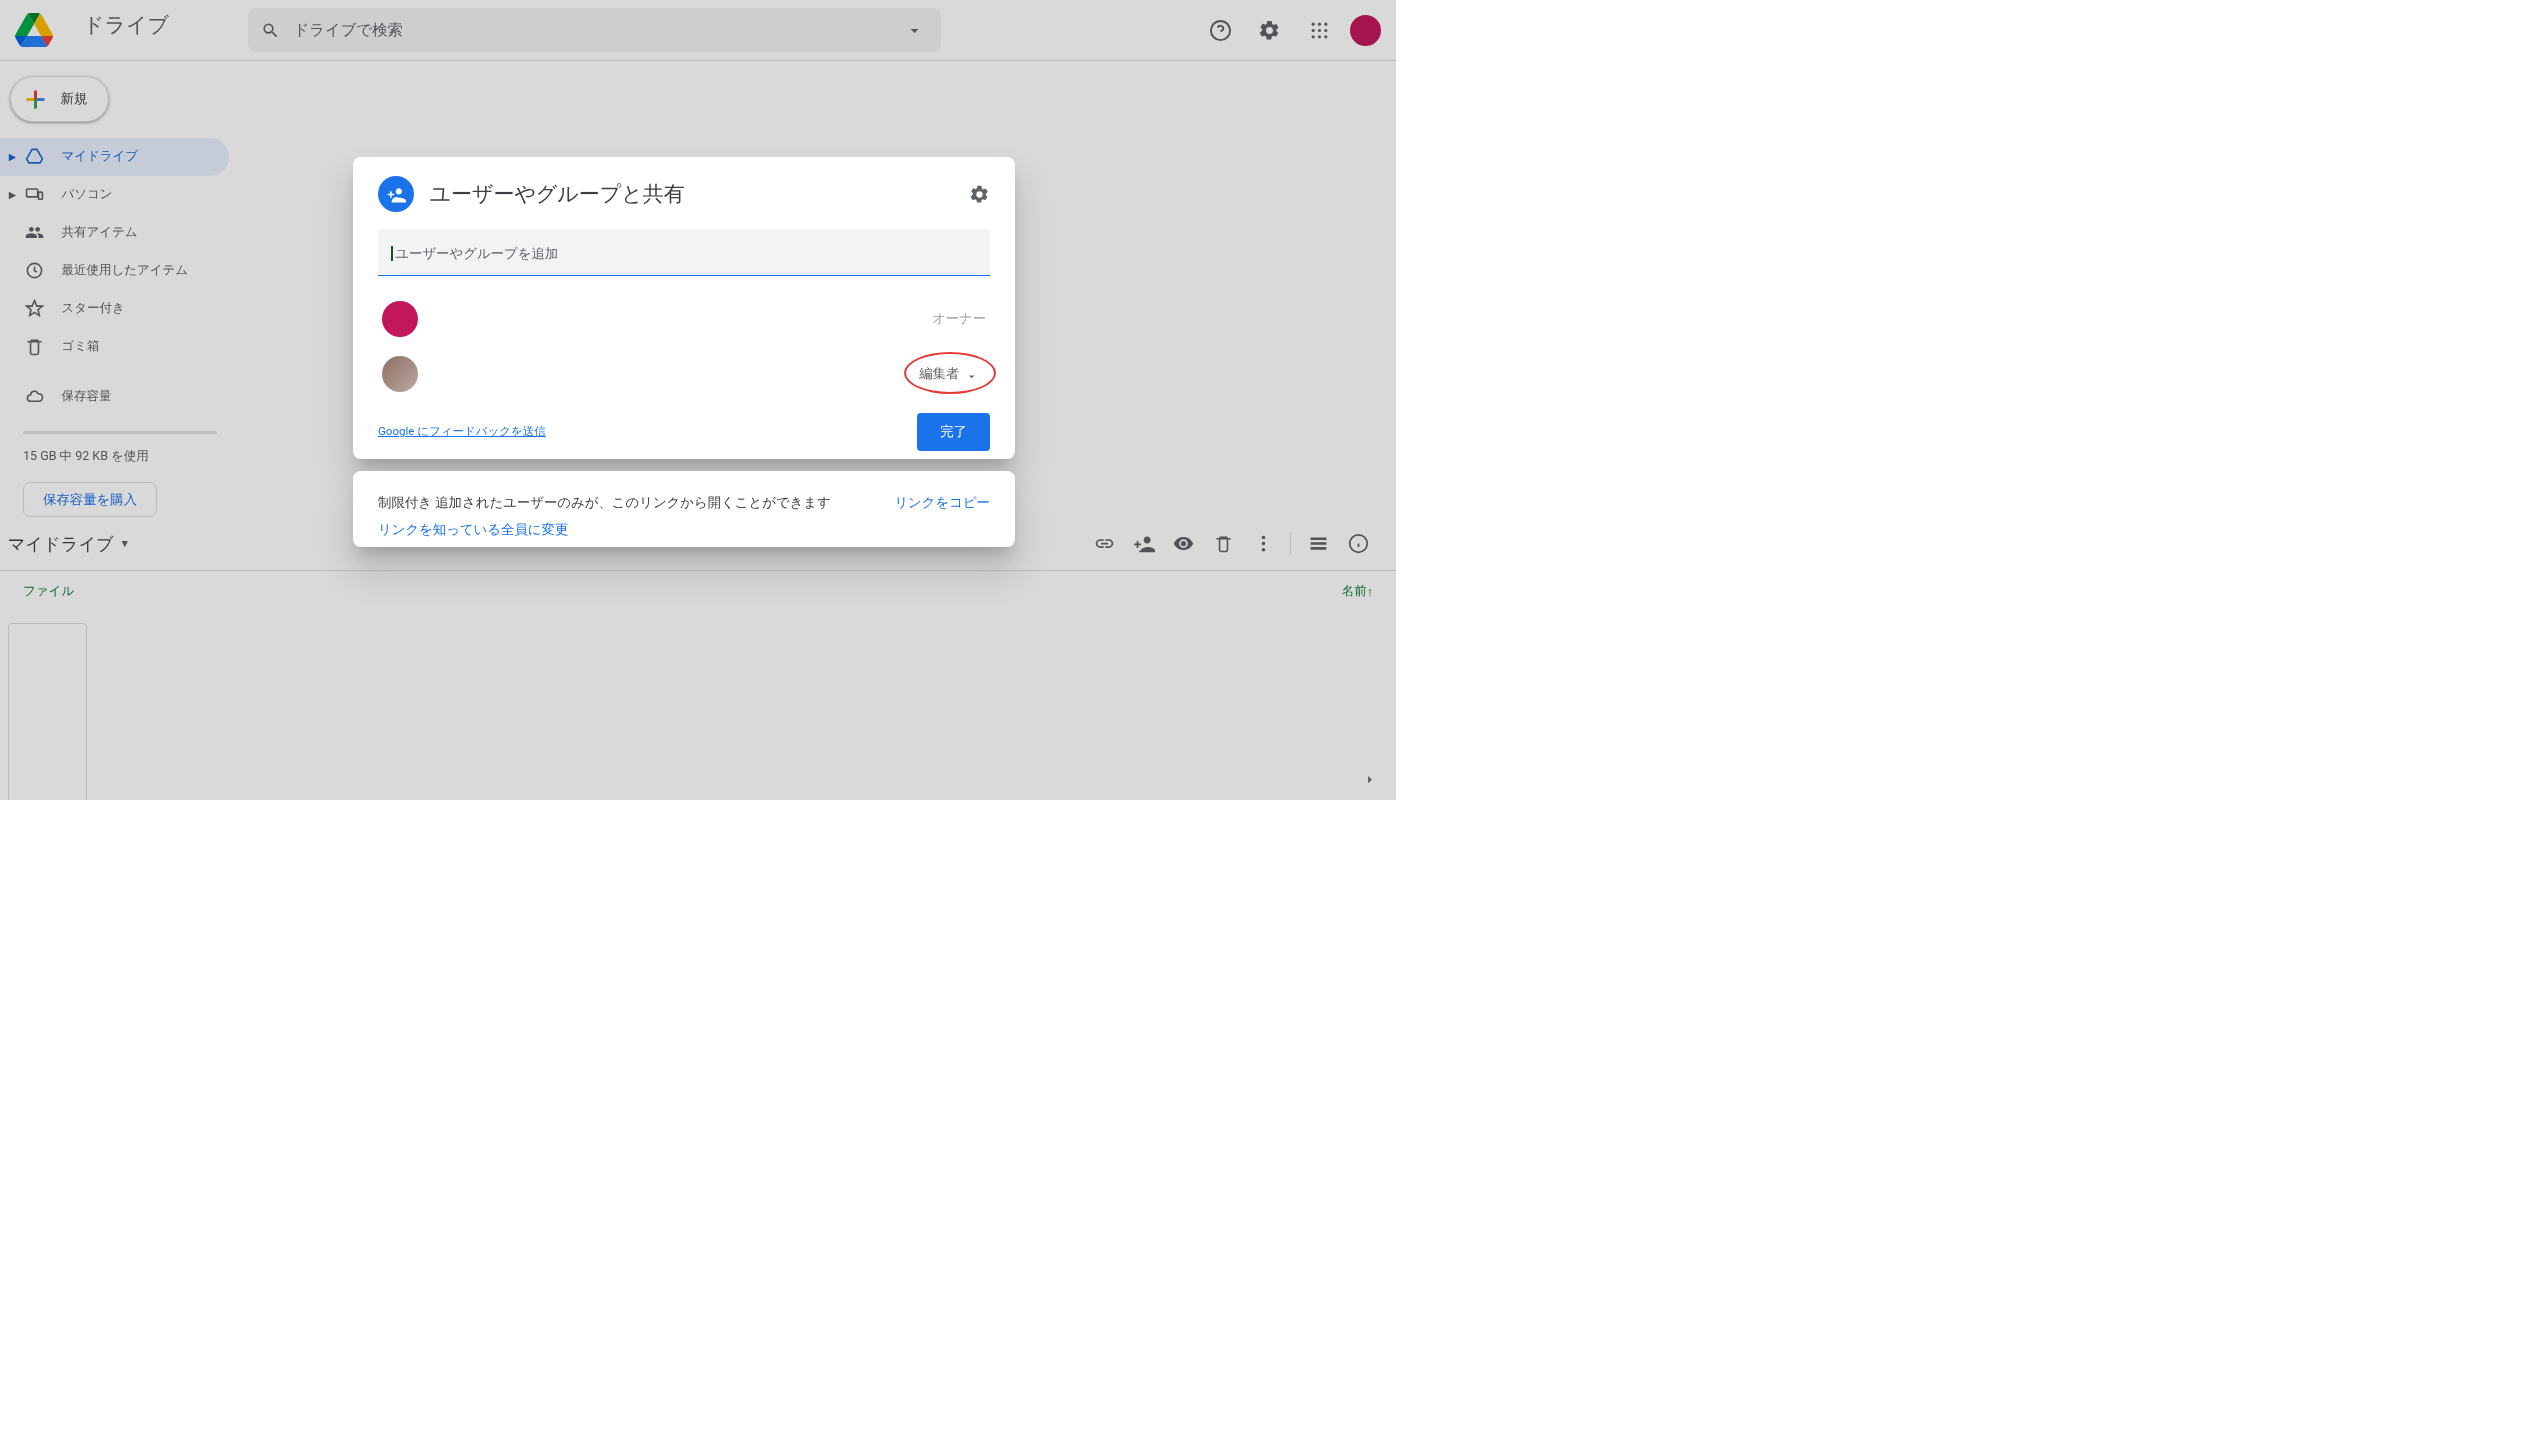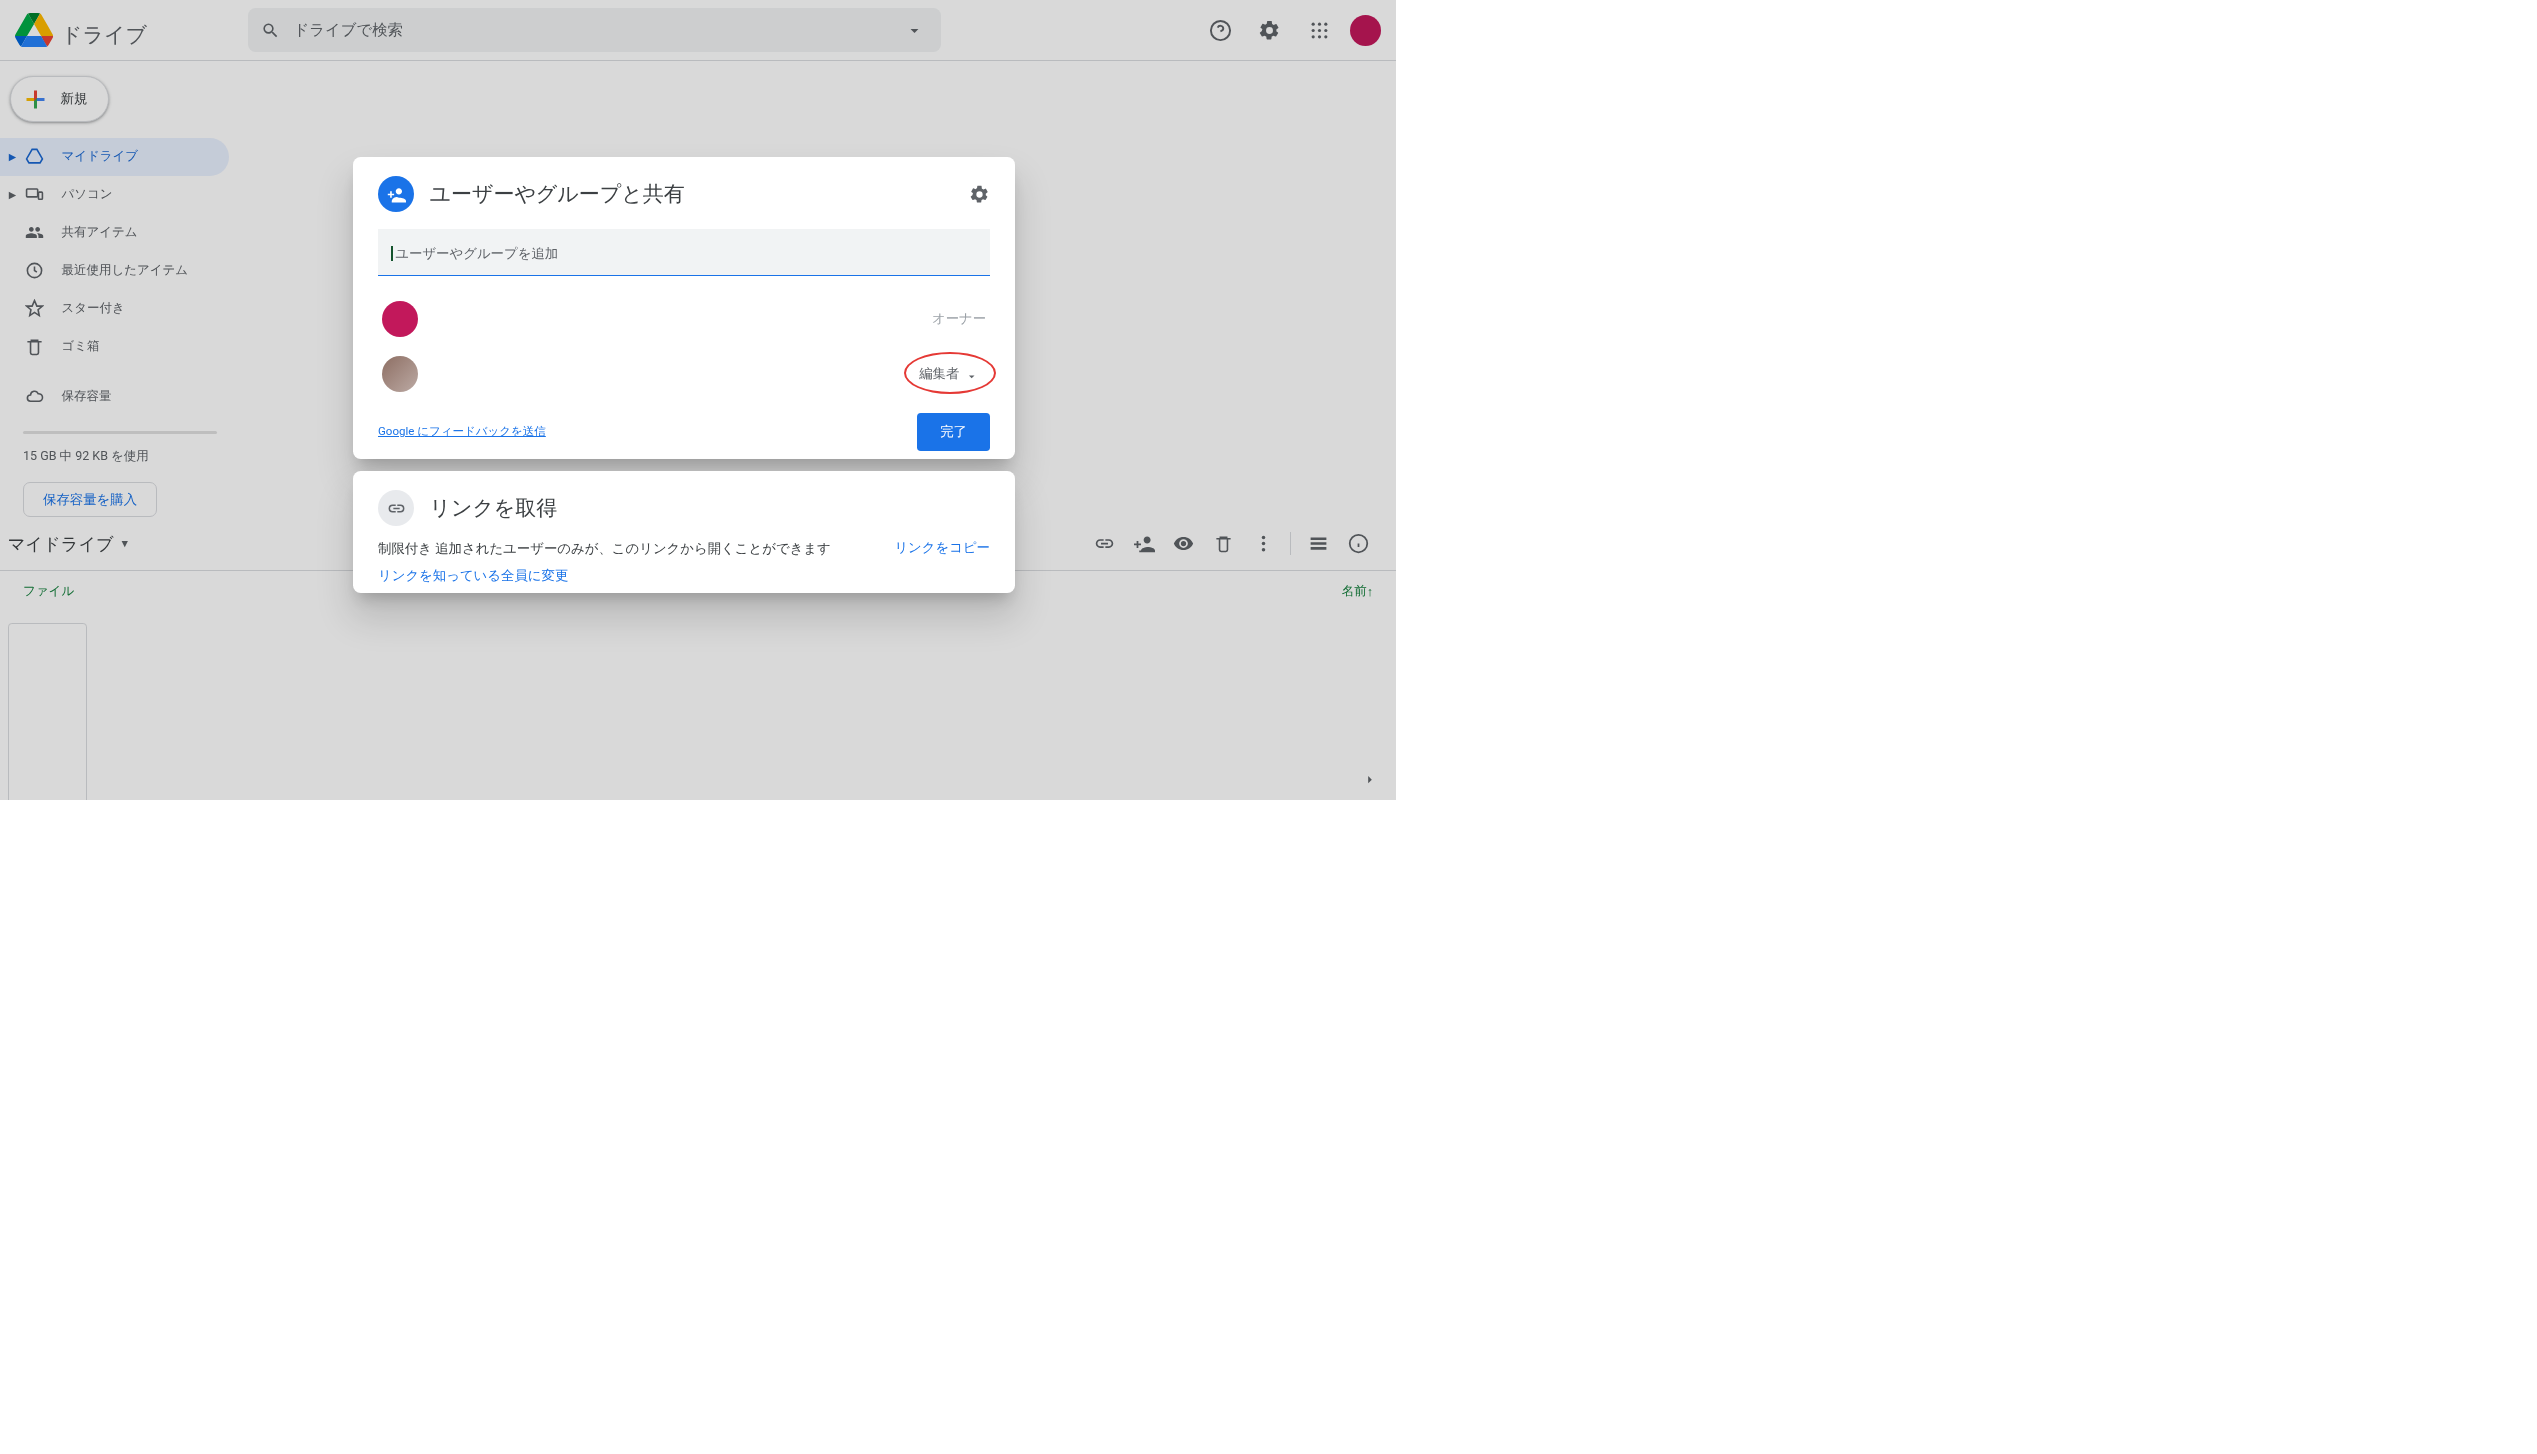--- a/index.html
+++ b/index.html
@@ -1,19 +1,19 @@
 <!DOCTYPE html>
 <html><head>
 <meta charset="utf-8">
 <style>
 * { box-sizing: border-box; margin: 0; padding: 0; }
 body { font-family: -apple-system, Roboto, Arial, sans-serif; background: #fff; width: 1396px; height: 800px; overflow: hidden; position: relative; }
 .dim-overlay { position: absolute; inset: 0; background: rgba(0,0,0,0.15); z-index: 50; pointer-events: none; }
 .header { height: 61px; display: flex; align-items: center; padding: 0 7.7px; border-bottom: 1px solid #dadce0; position: relative; z-index: 1; }
-.logo-wrap { display: flex; align-items: flex-end; width: 240px; padding-left: 7.7px; }
+.logo-wrap { display: flex; align-items: flex-start; width: 240px; padding-left: 7.7px; gap: 22px; }
 .logo-icon { width: 38px; height: 38px; margin-right: 7.7px; }
 .app-name { font-size: 21px; color: #5f6368; }
 .search-bar { flex: 1; max-width: 693px; height: 44px; background: #f1f3f4; border-radius: 7.7px; display: flex; align-items: center; padding: 0 13.4px; }
 .search-icon-w { color: #5f6368; margin-right: 13.4px; }
 .search-input { flex: 1; border: none; background: transparent; font-size: 15.4px; color: #202124; outline: none; }
 .search-input::placeholder { color: #5f6368; }
 .search-dd { color: #5f6368; padding: 0 3.8px; }
 .header-actions { display: flex; align-items: center; gap: 11.5px; margin-left: auto; padding-right: 7.7px; }
 .hicon { width: 38px; height: 38px; display: flex; align-items: center; justify-content: center; color: #5f6368; border-radius: 50%; }
 .avatar-top { width: 31px; height: 31px; border-radius: 50%; background: #c2185b; }
@@ -349,28 +349,20 @@
       </div>
       <div class="role-highlight" style="right:-5.8px;top:5.8px"></div>
     </div>
     <div class="modal-footer">
       <a class="feedback-link">Google にフィードバックを送信</a>
       <button class="done-btn">完了</button>
     </div>
   </div>
 
   <div class="modal">
-    <div class="modal-hdr" style="margin-bottom:9.6px">
-      <div class="modal-hdr-icon link-hdr-icon">
-          <svg width="19" height="19" viewBox="0 0 24 24" fill="currentColor">
-            <path d="M3.9 12c0-1.71 1.39-3.1 3.1-3.1h4V7H7a5 5 0 000 10h4v-1.9H7c-1.71 0-3.1-1.39-3.1-3.1zM8 13h8v-2H8v2zm9-6h-4v1.9h4c1.71 0 3.1 1.39 3.1 3.1s-1.39 3.1-3.1 3.1h-4V17h4a5 5 0 000-10z"></path>
-          </svg>
-        </div>
-      <div class="modal-title">リンクを取得</div>
-    </div>
     <div class="link-row">
       <div style="flex:1;padding-right:19px">
         <div class="link-desc"><b>制限付き</b><span> 追加されたユーザーのみが、このリンクから開くことができます</span></div>
         <a class="link-change">リンクを知っている全員に変更</a>
       </div>
       <a class="copy-link">リンクをコピー</a>
     </div>
   </div>
 </div>
 

